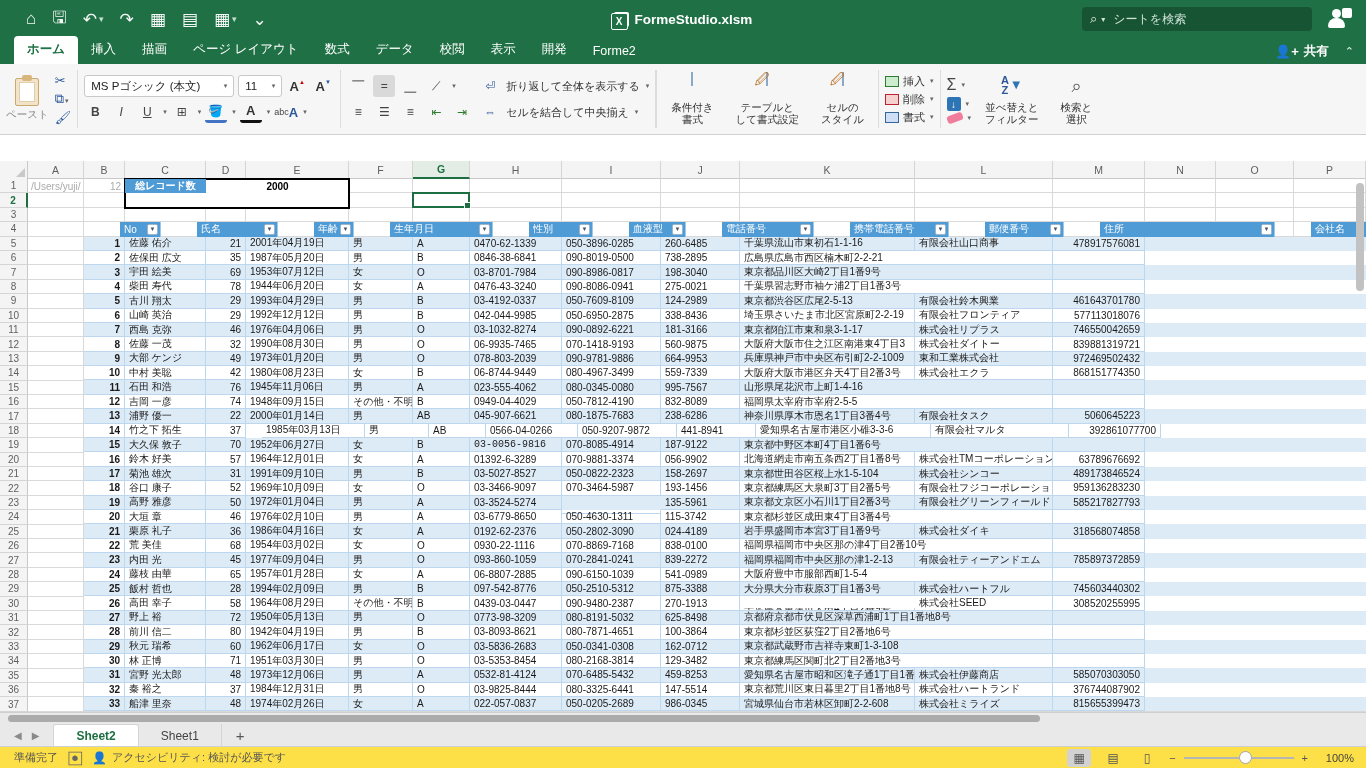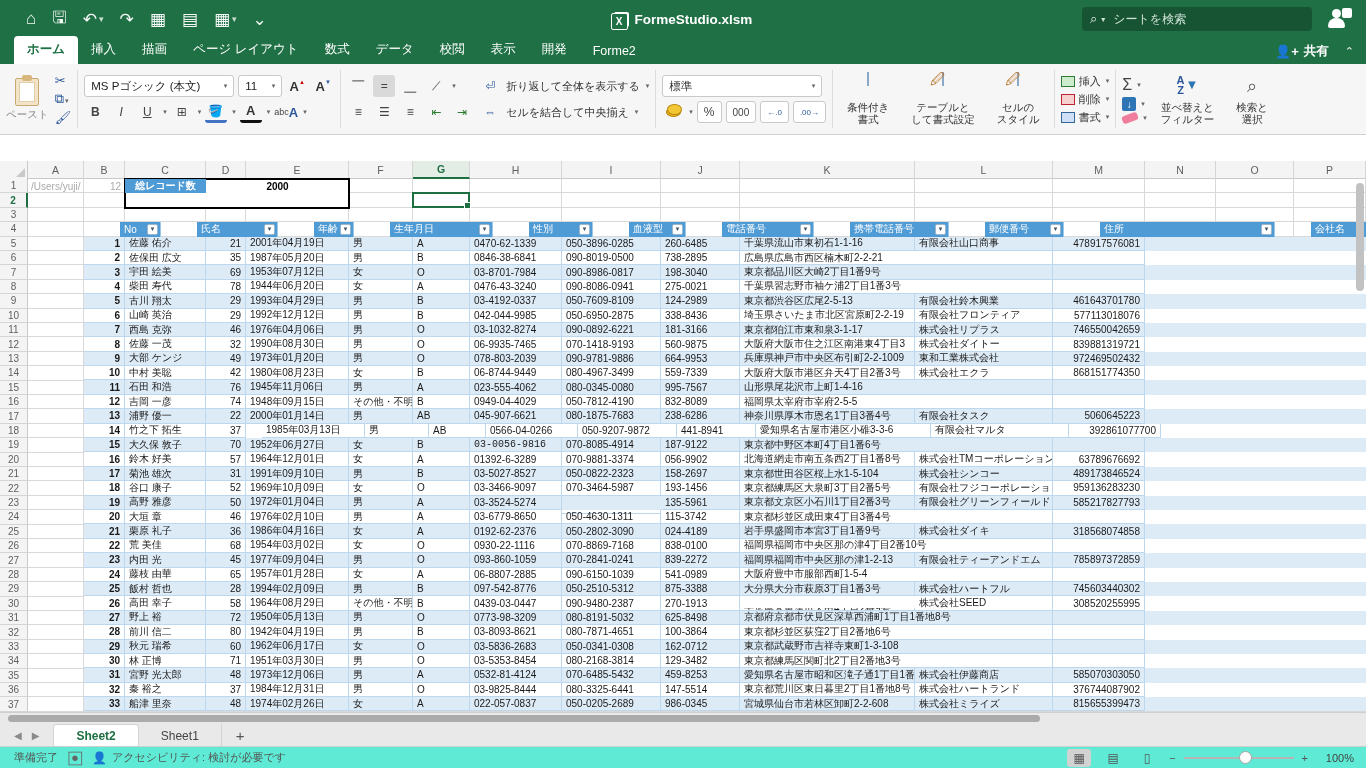--- a/index.html
+++ b/index.html
@@ -146,21 +146,21 @@
   .tabstrip { position:absolute; left:0; top:712px; width:1366px; height:34px; background:#e9e9e9; border-top:1px solid #cfcfcf; }
   .hscroll { position:absolute; left:0; top:2px; width:1366px; height:8px; }
   .hthumb { position:absolute; left:8px; top:0; width:1032px; height:7px; border-radius:4px; background:#ababab; }
   .stabs { position:absolute; left:0; top:11px; height:23px; display:flex; align-items:stretch; }
   .snav { display:flex; align-items:center; gap:10px; padding:0 14px; color:#8a8a8a; font-size:10px; }
   .stab { display:flex; align-items:center; padding:0 22px; font-size:12px; color:#444; border-right:1px solid #d4d4d4; }
   .stab.active { background:#fff; color:#1d6f42; font-weight:bold; border:1px solid #d4d4d4; border-bottom:none; border-radius:3px 3px 0 0; }
   .plus { display:flex; align-items:center; padding:0 14px; font-size:15px; color:#555; }
 
   
-  .statusbar { position:absolute; left:0; top:746px; width:1366px; height:22px; background:#5eead4;
+  .statusbar { position:absolute; left:0; top:746px; width:1366px; height:22px; background:#fde047;
     border-top:1px solid #cfcfcf; display:flex; align-items:center; font-size:11px; color:#555; }
   .sb-left { display:flex; align-items:center; gap:14px; padding-left:14px; }
   .sb-ico { font-size:12px; color:#666; }
   .sb-right { position:absolute; right:12px; display:flex; align-items:center; gap:10px; }
   .viewico { width:24px; height:18px; display:flex; align-items:center; justify-content:center; font-size:12px; color:#555; border-radius:3px; }
   .viewico.active { background:#d2d2d2; }
   .zoomslider { display:flex; align-items:center; gap:6px; color:#555; }
   .ztrack { width:110px; height:2px; background:#b5b5b5; position:relative; }
   .zthumb { position:absolute; left:50%; top:-6px; width:13px; height:13px; border-radius:50%; background:#fdfdfd; border:1px solid #a5a5a5; }
   .zpct { font-size:11px; color:#444; width:36px; text-align:right; }
@@ -295,38 +295,20 @@
             <span class="caret-s">▾</span>
         </div>
         <div class="wraplbl">
           <span class="mini" style="color:#2b579a">⇔</span>
           <span>セルを結合して中央揃え</span>
             <span class="caret-s">▾</span>
         </div>
       </div>
     </div>
     <div class="rsep"></div>
-    <div class="rgroup">
-      <div class="vstack">
-        <div class="btnbox numfmt">
-          <span>標準</span>
-            <span class="caret-s">▾</span>
-        </div>
-        <div class="hrow">
-          <span class="mini">
-              <span class="coin"></span>
-            </span>
-            <span class="caret-s">▾</span>
-          <span class="mini btnbox">%</span>
-          <span class="mini btnbox" style="font-size:10px">000</span>
-          <span class="mini btnbox" style="font-size:8px;color:#2b579a">←.0</span>
-          <span class="mini btnbox" style="font-size:8px;color:#2b579a">.00→</span>
-        </div>
-      </div>
-    </div>
     <div class="rsep"></div>
     <div class="rgroup">
       <div class="stylebtn">
         <span class="sticon"><span class="grid-ico"></span></span>
         <span>条件付き
 書式</span>
       </div>
       <div class="stylebtn">
         <span class="sticon"><span class="tbl-ico brush-ico"></span></span>
         <span>テーブルと
@@ -631,21 +613,21 @@
             <div class="td" style="width: 57px;">O</div>
             <div class="td" style="width: 92px;">06-9935-7465</div>
             <div class="td" style="width: 99px;">070-1418-9193</div>
             <div class="td" style="width: 79px;">560-9875</div>
             <div class="td" style="width: 175px;">大阪府大阪市住之江区南港東4丁目3</div>
             <div class="td" style="width: 138px;">株式会社ダイトー</div>
             <div class="td num" style="width: 92px;">839881319721</div>
           </div>
           <div class="trow" style="height: 14.4px; background: rgb(221, 235, 247);">
             <div class="td num bold" style="width: 41px;">9</div>
-            <div class="td" style="width: 81px;">大部 ケンジ</div>
+            <div class="td" style="width: 81px; font-family: Liberation Serif, serif;">大部 ケンジ</div>
             <div class="td num" style="width: 40px;">49</div>
             <div class="td" style="width: 103px;">1973年01月20日</div>
             <div class="td" style="width: 64px;">男</div>
             <div class="td" style="width: 57px;">O</div>
             <div class="td" style="width: 92px;">078-803-2039</div>
             <div class="td" style="width: 99px;">090-9781-9886</div>
             <div class="td" style="width: 79px;">664-9953</div>
             <div class="td" style="width: 175px;">兵庫県神戸市中央区布引町2-2-1009</div>
             <div class="td" style="width: 138px;">東和工業株式会社</div>
             <div class="td num" style="width: 92px;">972469502432</div>

